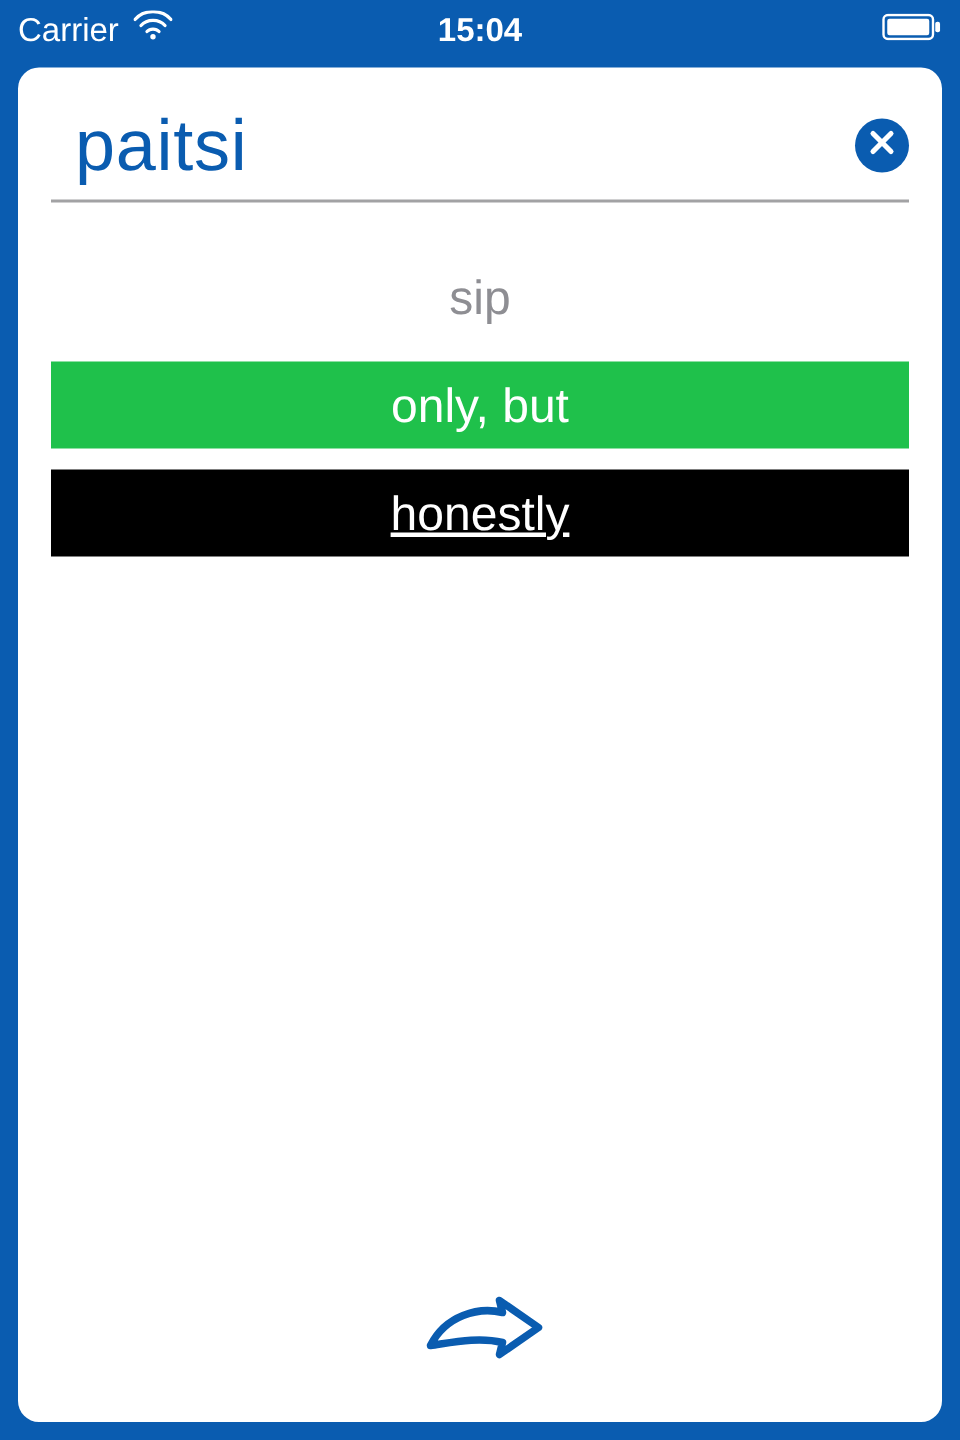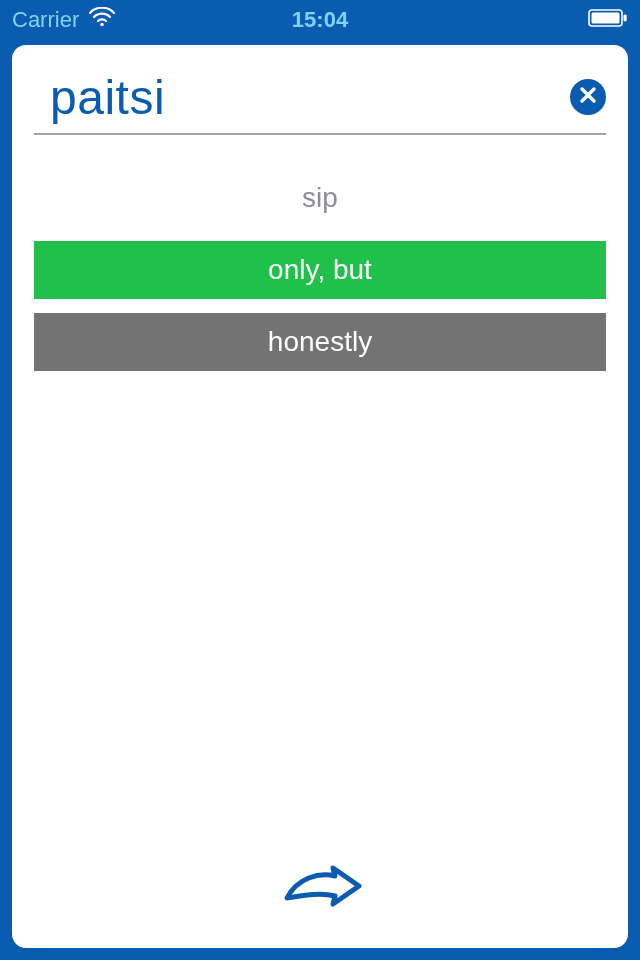--- a/index.html
+++ b/index.html
@@ -9,21 +9,21 @@
       background: #0a5cb0;
     }
 
     
     .status-bar {
       height: 40px;
       display: flex;
       align-items: center;
       justify-content: space-between;
       padding: 0 12px;
-      color: #7dd3fc;
+      color: #ffffff;
       font-size: 22px;
       font-weight: 400;
     }
     .status-left { display: flex; align-items: center; gap: 10px; }
     .status-time { position: absolute; left: 50%; transform: translateX(-50%); font-weight: 700; }
     .status-right { display: flex; align-items: center; }
 
     .wifi-icon { display: inline-block; }
     .battery-icon { display: inline-block; }
 
@@ -63,28 +63,28 @@
       margin-top: 4px;
     }
 
     
     .answers { margin-top: 34px; }
     .answer {
       height: 58px;
       display: flex;
       align-items: center;
       justify-content: center;
-      font-size: 28px;
+      font-size: 32px;
       font-weight: 300;
       margin-bottom: 14px;
       cursor: pointer;
     }
     .answer.plain { color: #8e8e93; background: transparent; }
     .answer.correct { background: #1fc14b; color: #fff; }
-    .answer.wrong { background: #737373; color: #fff; }
+    .answer.wrong { background: #000000; color: #fff; text-decoration: underline; }
 
     
     .next-btn {
       position: absolute;
       left: 50%; transform: translateX(-50%);
       bottom: 28px;
       cursor: pointer;
     }
   </style>
 </head>

